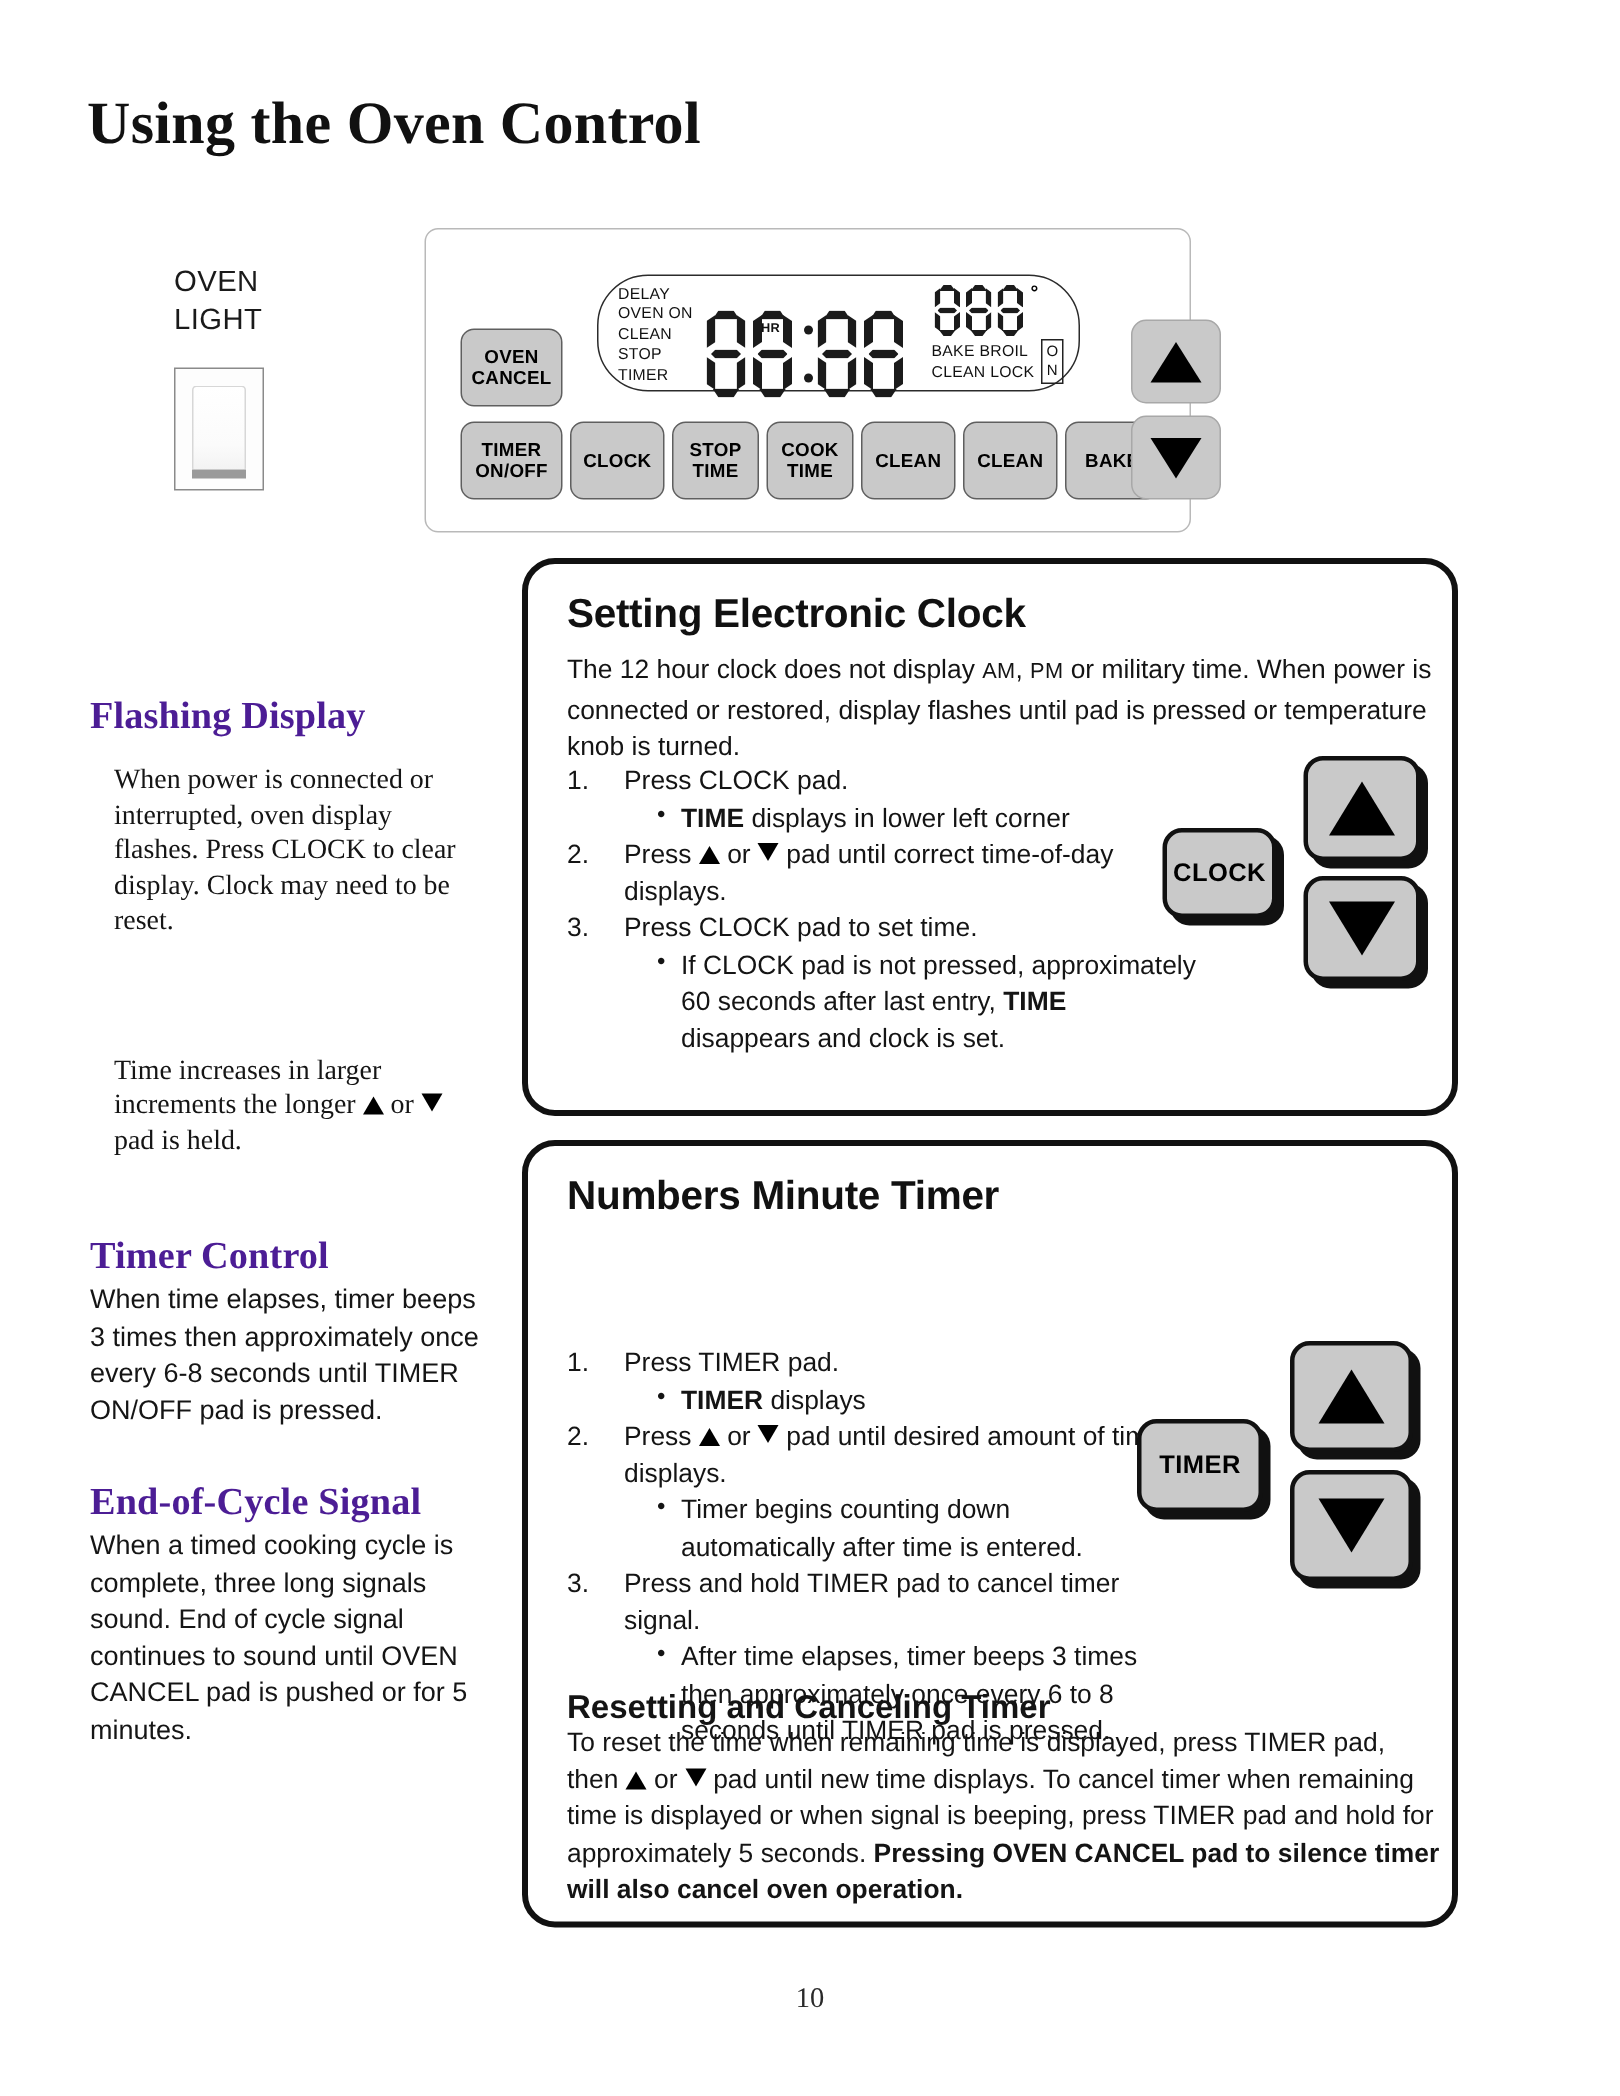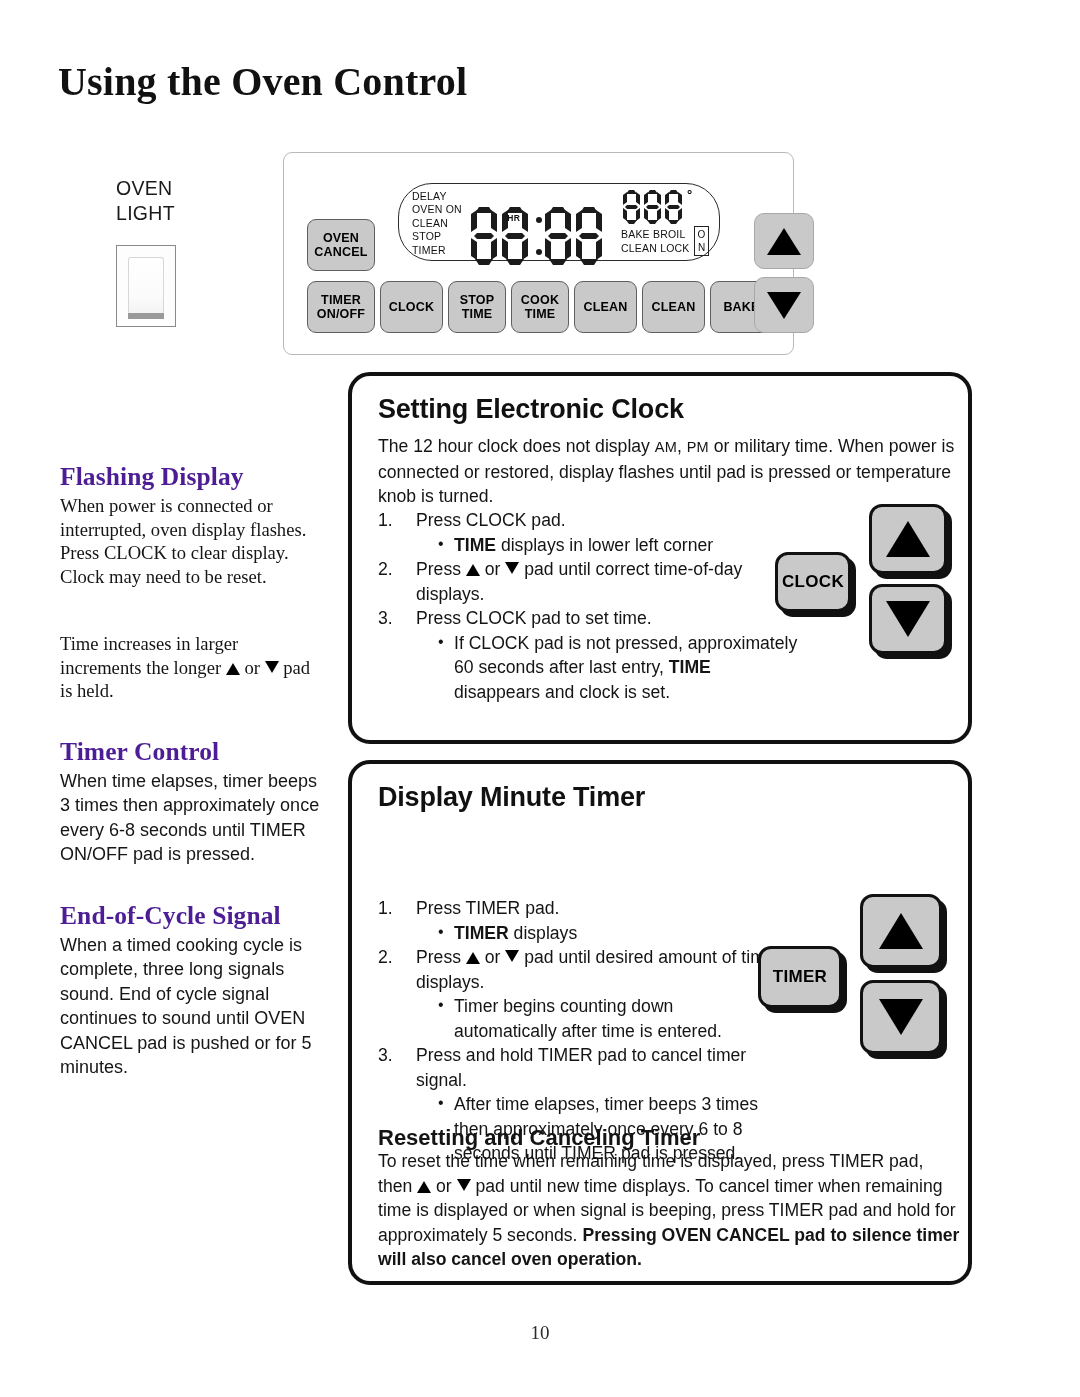--- a/index.html
+++ b/index.html
@@ -263,21 +263,21 @@
     font-size: 25.5px;
     line-height: 30px;
     letter-spacing: 0.1px;
     margin: 0 0 2px 0;
     color: #4c1d95;
   }
   .body-serif {
     font-family: "Liberation Serif", serif;
     font-size: 18.6px;
     line-height: 23.5px;
-    margin: 0;
+    margin: 16px;
     color: #151515;
   }
   .body-sans {
     font-family: "Liberation Sans", sans-serif;
     font-size: 18px;
     line-height: 24.5px;
     margin: 0;
     color: #151515;
   }
   .gap-lg { height: 44px; }
@@ -634,21 +634,21 @@
       <span class="tri-up-lg"></span>
     </div>
     <div class="pad-shadow" style="left:517px; top:208px; width:78px; height:70px;">
       <span class="tri-down-lg"></span>
     </div>
   </div>
 </div>
 
 <div class="panel" id="timer-panel">
   <div class="panel-inner">
-    <div class="panel-title">Display Minute Timer</div>
+    <div class="panel-title">Numbers Minute Timer</div>
 
 
     <div class="panel-body" style="top:132px; width:400px;">
       <ol class="steps">
         <li>
           <span class="num">1.</span>
           <span>Press TIMER pad.</span>
           <ul class="subs">
             <li><span class="b">TIMER</span><span> displays</span></li>
           </ul>

